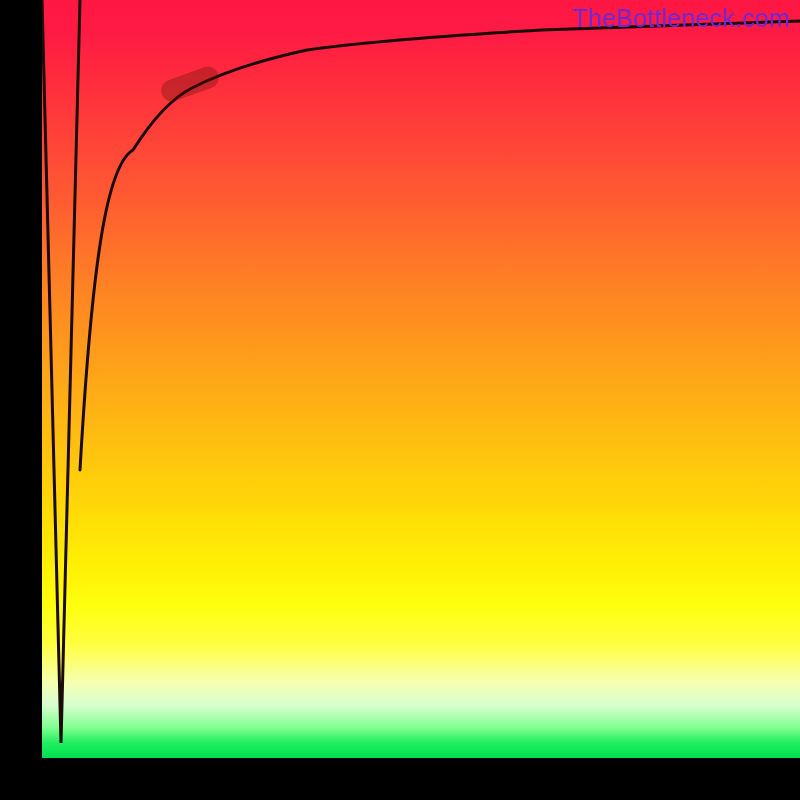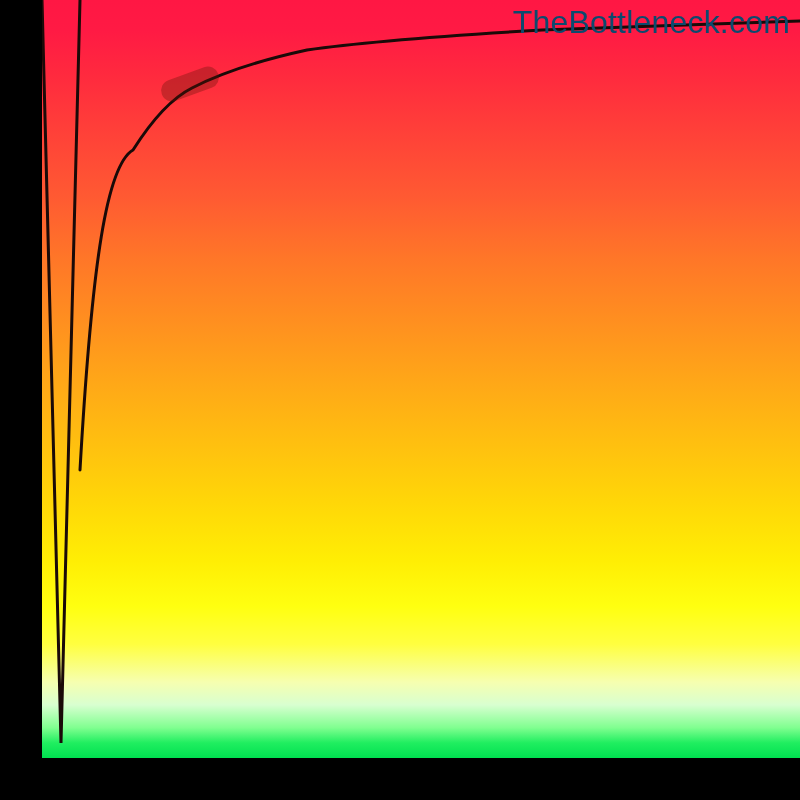--- a/index.html
+++ b/index.html
@@ -13,23 +13,23 @@
   }
   .canvas {
     position: relative;
     width: 800px;
     height: 800px;
   }
   .watermark {
     position: absolute;
     top: 4px;
     right: 10px;
-    font-size: 32px;
+    font-size: 25px;
     font-weight: 400;
-    color: #0c4a6e;
+    color: #6d28d9;
     letter-spacing: 0.2px;
     z-index: 50;
   }
   .axis-left {
     position: absolute;
     left: 0;
     top: 0;
     width: 42px;
     height: 800px;
     background: #000;

